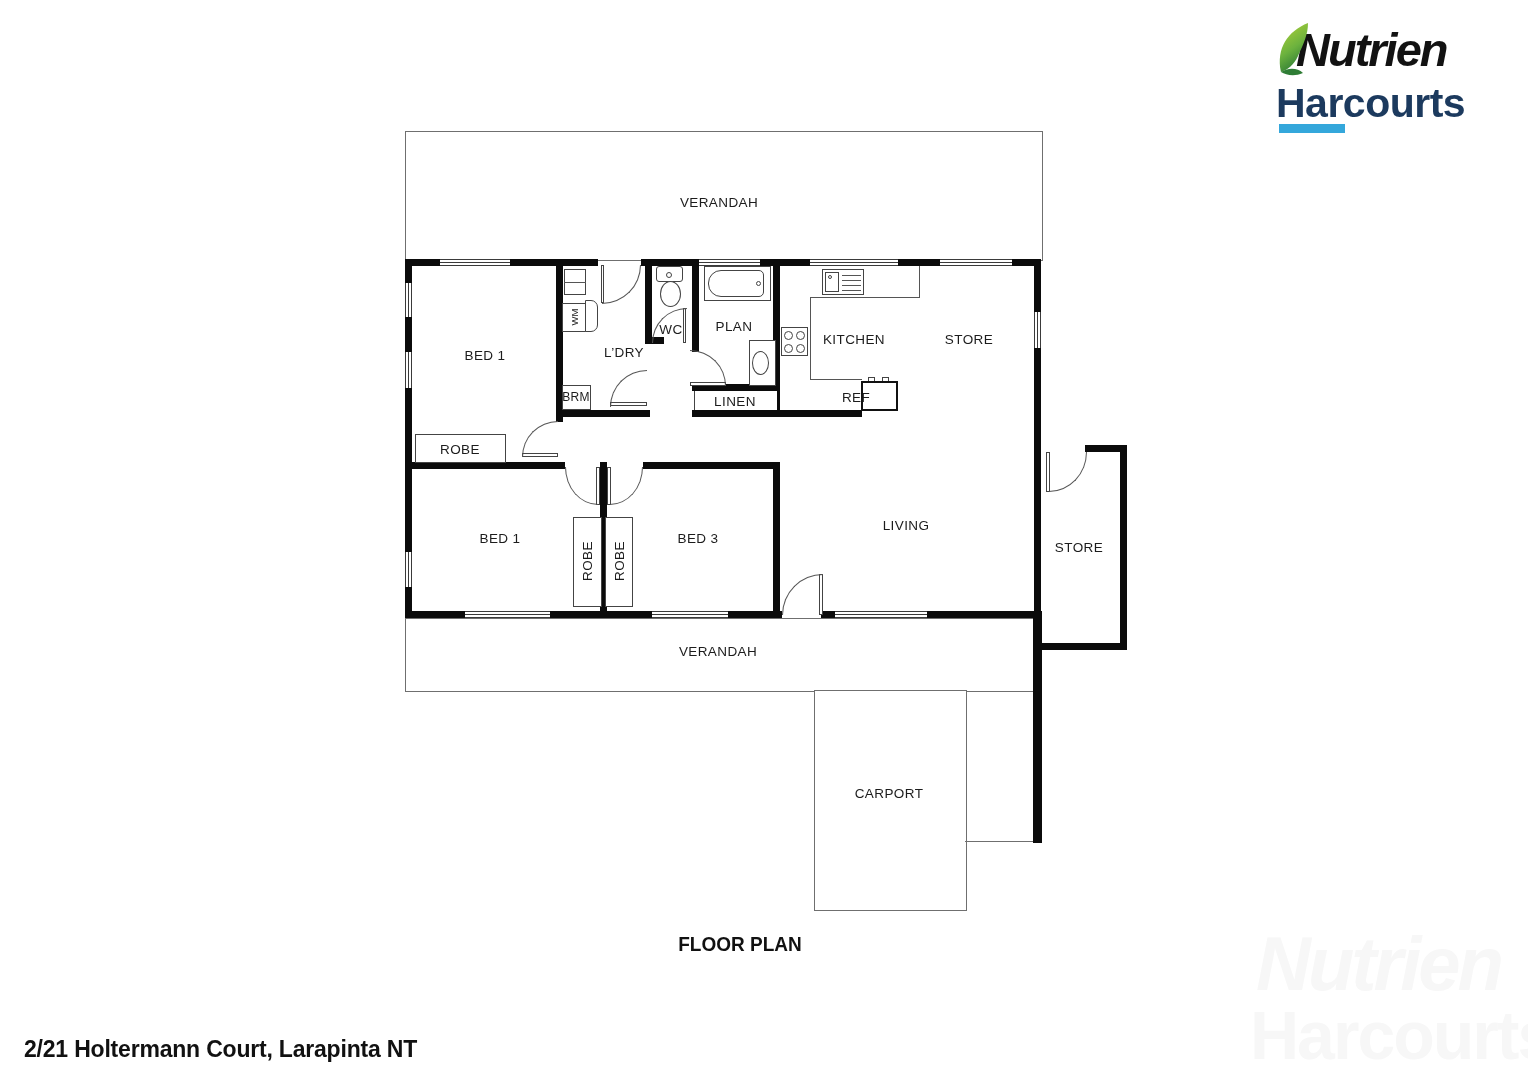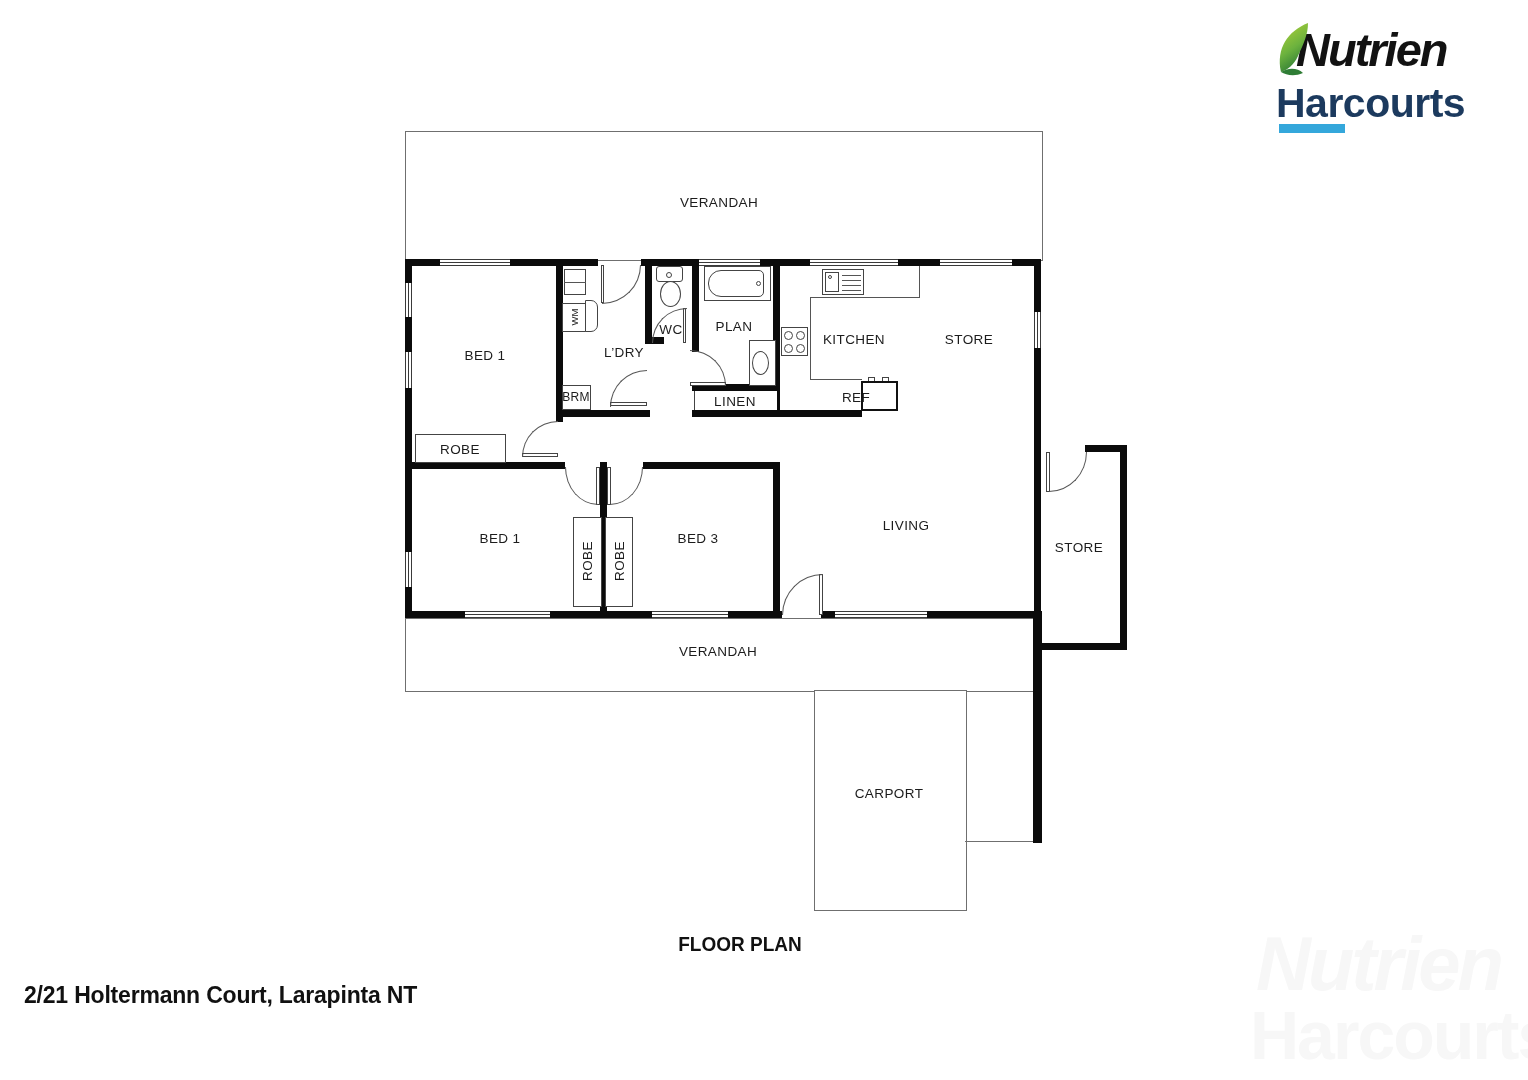--- a/index.html
+++ b/index.html
@@ -43,21 +43,21 @@
   #logo-nutrien{position:absolute;left:1296px;top:22px;font-size:47px;font-weight:900;
        font-style:italic;color:#121212;letter-spacing:-2px;}
   #logo-leaf{position:absolute;left:1272px;top:22px;width:50px;height:58px;}
   #logo-harcourts{position:absolute;left:1276px;top:80px;font-size:41px;font-weight:700;
        color:#1c3a5e;letter-spacing:-.5px;}
   #logo-underline{position:absolute;left:1279px;top:124px;width:66px;height:9px;background:#34a7db;}
   
   #floorplan-title{position:absolute;left:740px;top:944px;transform:translate(-50%,-50%) scaleX(.95);
        font-size:20px;font-weight:700;color:#111;white-space:nowrap;}
   #disclaimer{position:absolute;left:26px;top:980px;font-size:13px;line-height:15.6px;color:#222;}
-  #address{position:absolute;left:24px;top:982px;font-size:23px;font-weight:700;color:#111;
+  #address{position:absolute;left:24px;top:1036px;font-size:23px;font-weight:700;color:#111;
        letter-spacing:-.2px;}
   
   .wm1{position:absolute;left:1256px;top:920px;font-size:76px;font-weight:900;font-style:italic;
        color:#f7f7f7;letter-spacing:-3px;white-space:nowrap;}
   .wm2{position:absolute;left:1250px;top:996px;font-size:68px;font-weight:700;color:#f7f7f7;
        letter-spacing:-2px;white-space:nowrap;}
 </style>
 </head>
 <body>
 

